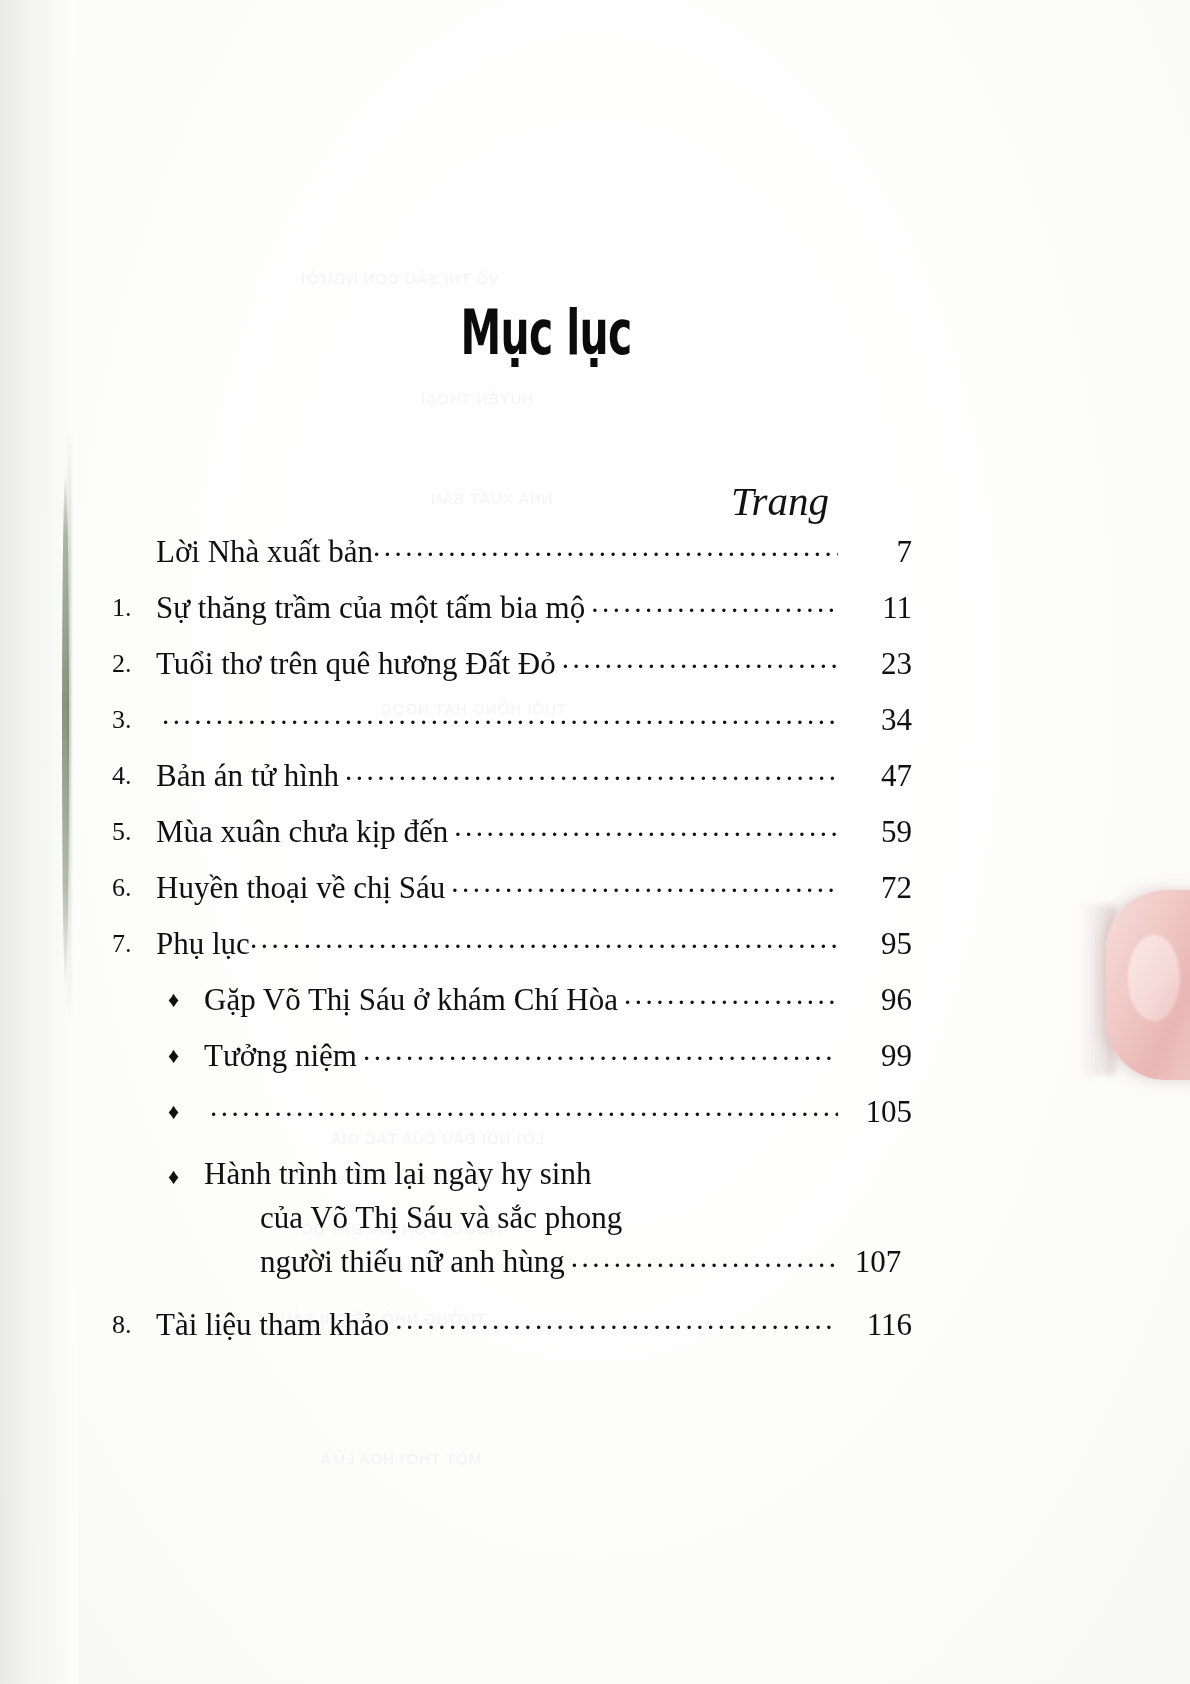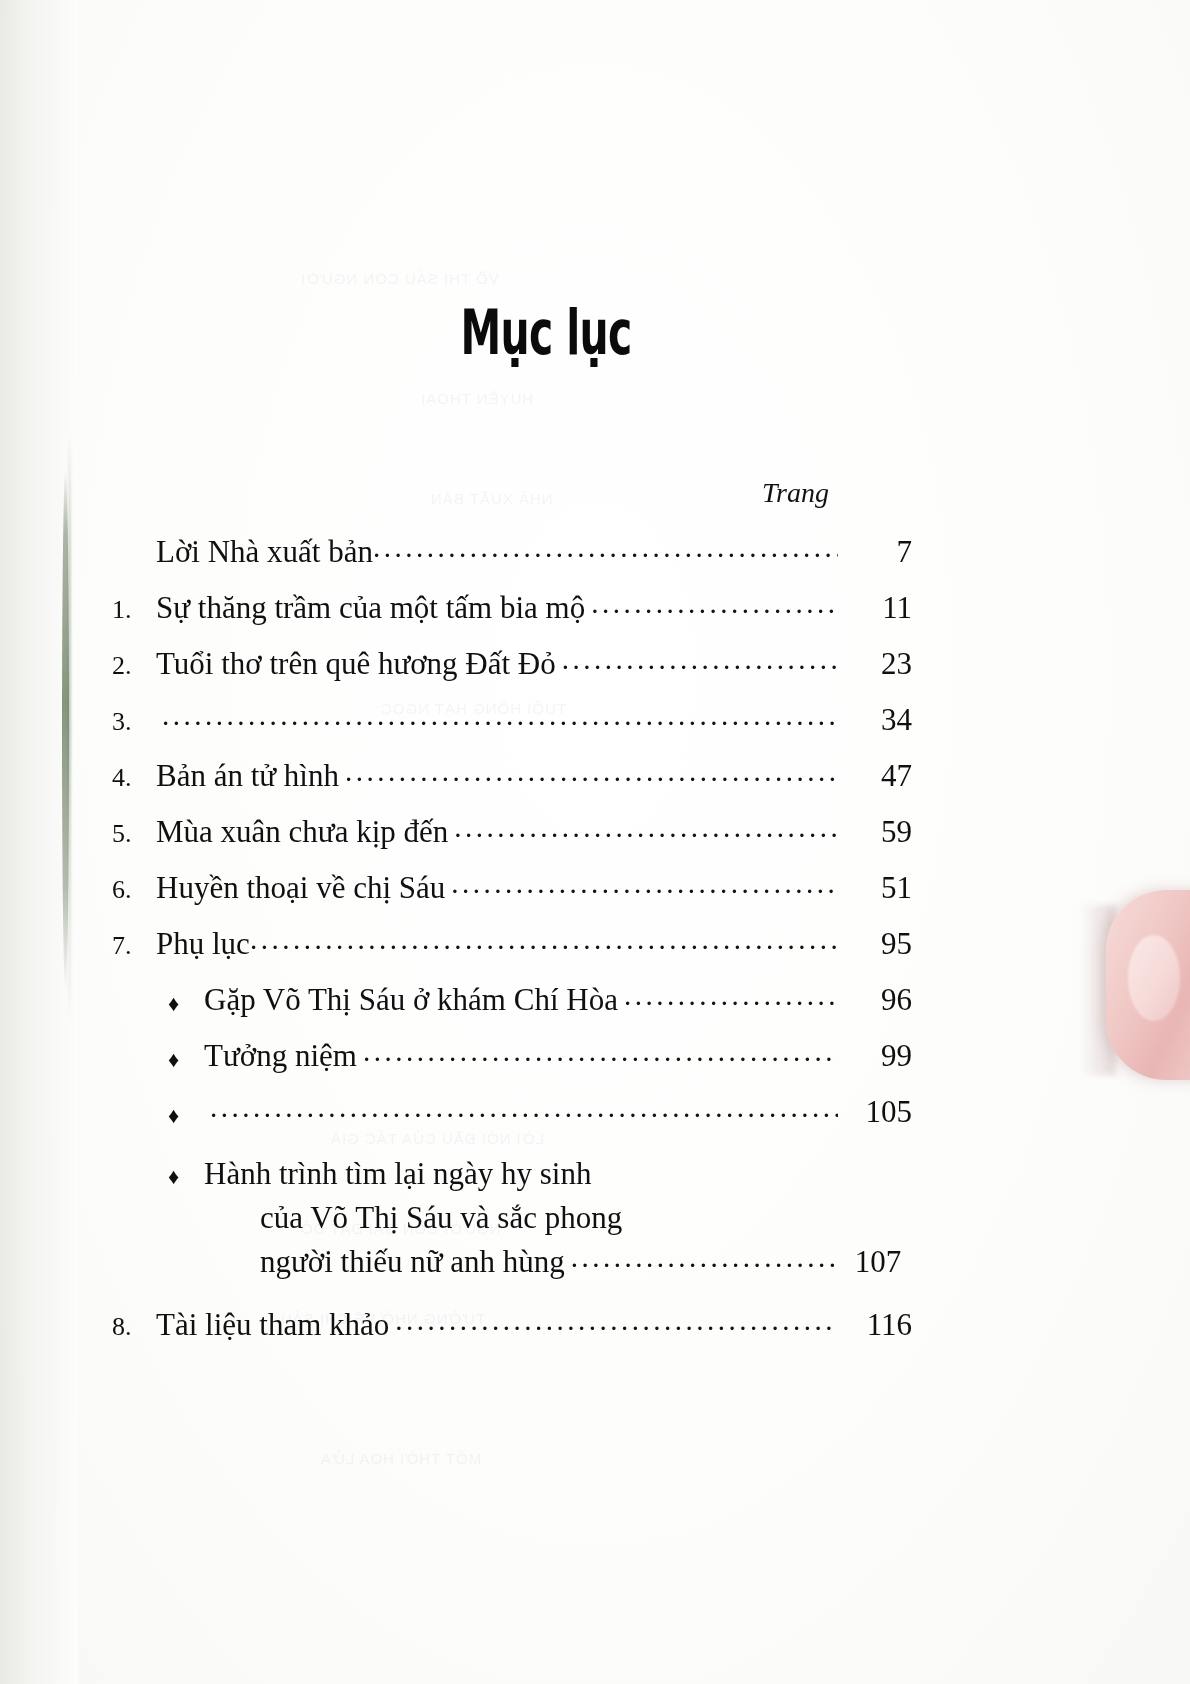--- a/index.html
+++ b/index.html
@@ -132,34 +132,34 @@
     transform: scaleX(.66);
     color: #0b0b0b;
   }
 
   .trang {
     position: absolute;
     right: 263px;
     top: 477px;
     font-family: "Liberation Serif", serif;
     font-style: italic;
-    font-size: 28px;
+    font-size: 41px;
     color: #121212;
   }
 
   .toc-list {
     position: absolute;
     left: 112px;
     top: 536px;
     width: 800px;
   }
 
   .row {
     display: flex;
-    align-items: flex-end;
+    align-items: center;
     font-size: 31px;
     line-height: 1.0;
     margin-bottom: 25px;
     white-space: nowrap;
   }
   .row .num {
     width: 44px;
     flex: 0 0 44px;
     font-size: 26px;
     text-align: left;
@@ -317,21 +317,21 @@
         <span class="num">5.</span>
         <span class="label">Mùa xuân chưa kịp đến</span>
         <span class="leader"></span>
         <span class="pg">59</span>
       </div>
 
       <div class="row">
         <span class="num">6.</span>
         <span class="label">Huyền thoại về chị Sáu</span>
         <span class="leader"></span>
-        <span class="pg">51</span>
+        <span class="pg">72</span>
       </div>
 
       <div class="row">
         <span class="num">7.</span>
         <span class="label">Phụ lục</span>
         <span class="leader tight"></span>
         <span class="pg">95</span>
       </div>
 
       <div class="row">

